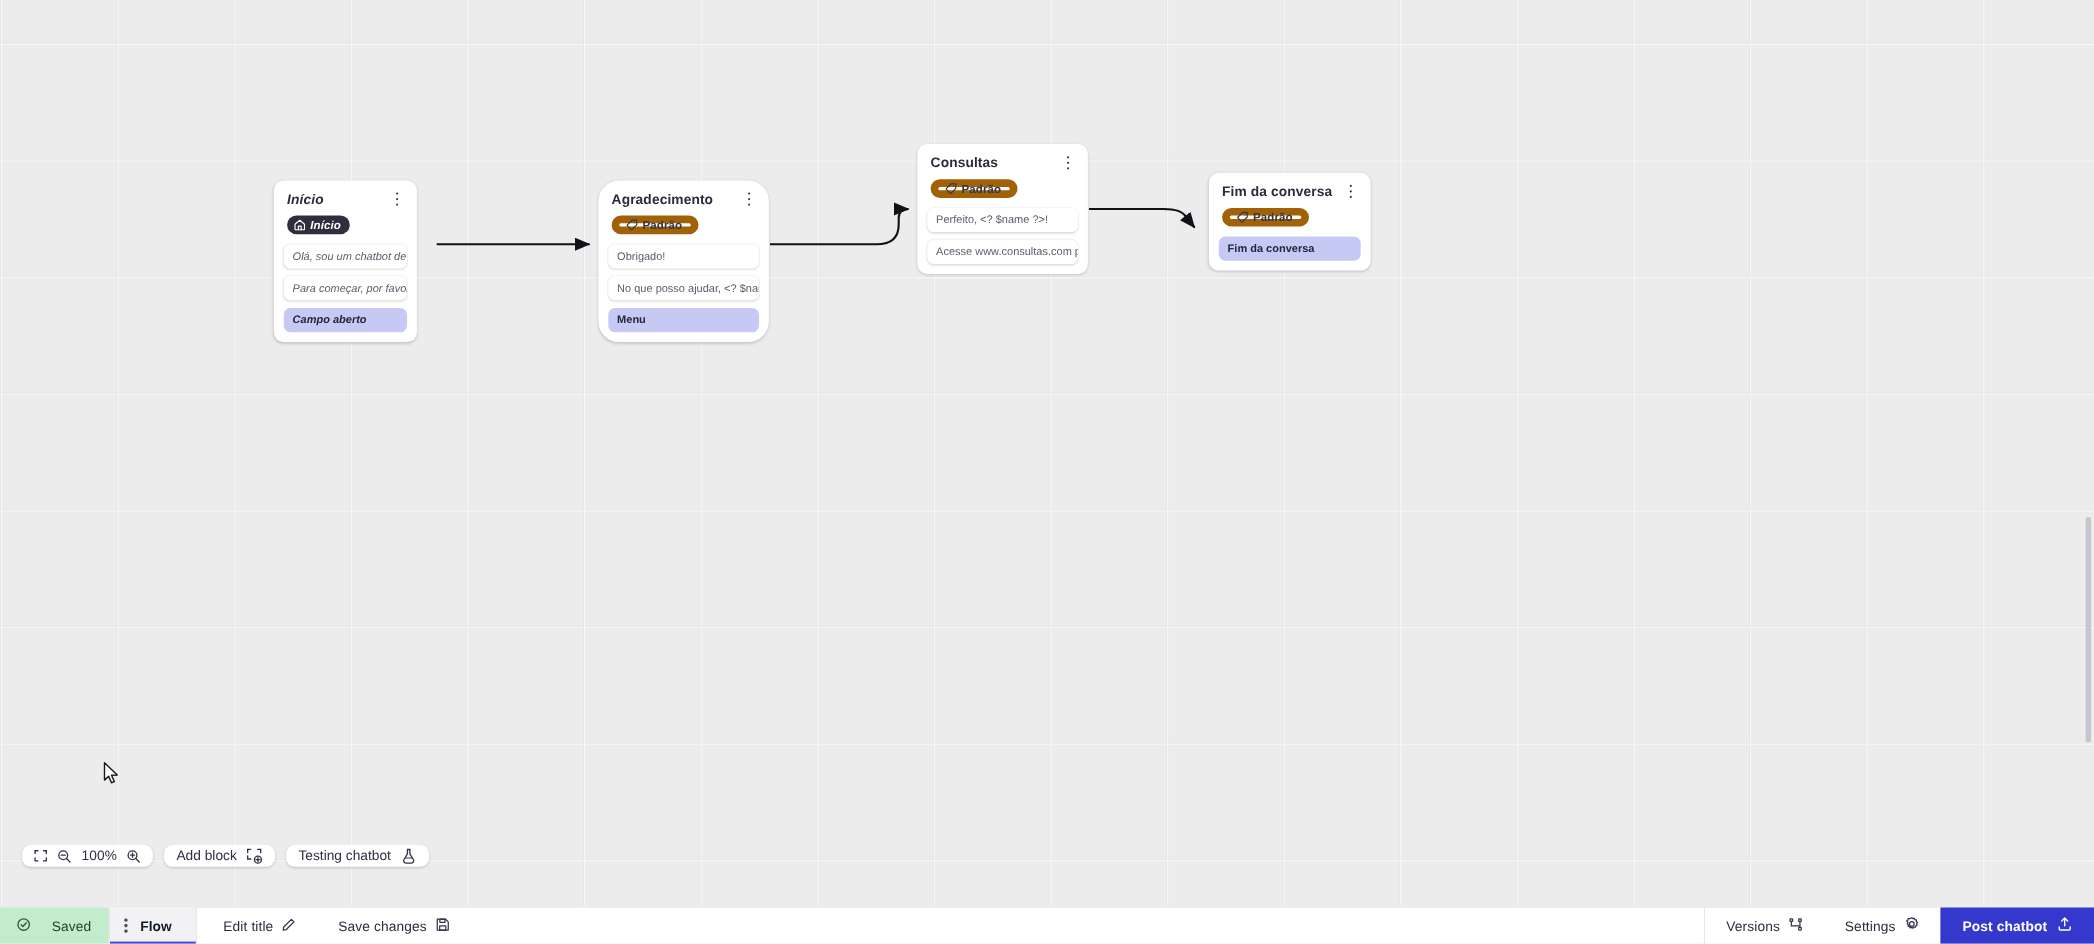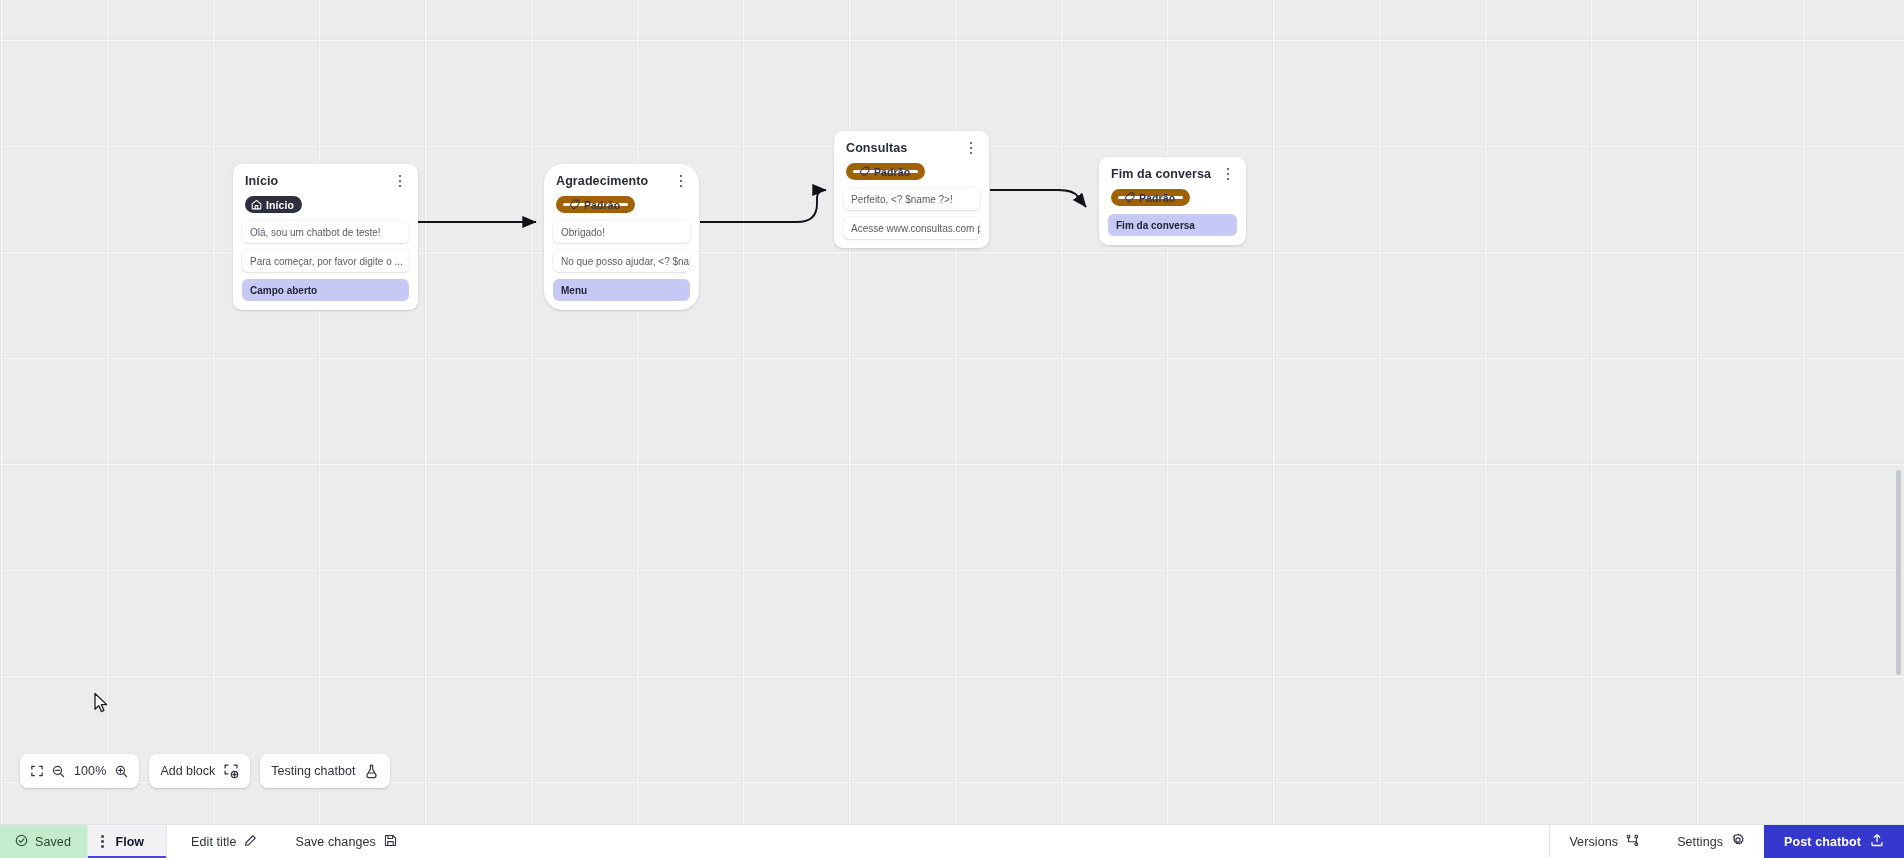--- a/index.html
+++ b/index.html
@@ -98,21 +98,21 @@
   #float-toolbar {
     position: absolute;
     left: 20px; bottom: 36px;
     display: flex; align-items: center; gap: 10px;
     z-index: 4;
   }
   .tb-pill {
     background:#fff;
     border-radius: 8px;
     box-shadow: 0 1px 3px rgba(16,24,40,.12), 0 1px 2px rgba(16,24,40,.07);
-    height: 34px;
+    height: 20px;
     display:flex; align-items:center;
     padding: 0 11px;
     gap: 9px;
     font-size: 12.5px;
     color:#2f2f40;
     cursor: pointer;
     white-space: nowrap;
   }
   .tb-pill .zoomval { font-size:12.5px; color:#2f2f40; letter-spacing:.1px; }
   .tb-icon { display:flex; align-items:center; justify-content:center; }
@@ -126,21 +126,21 @@
     border-top: 1px solid #e2e2e8;
     display: flex; align-items: stretch;
     z-index: 6;
   }
   .bb-left { display:flex; align-items:stretch; }
   .bb-right { display:flex; align-items:stretch; margin-left:auto; }
 
   .saved-chip {
     background:#c3eccd;
     color:#1f3f2a;
-    display:flex; align-items:center; gap:7px;
+    display:flex; align-items:center; gap:19px;
     padding: 0 16px 0 15px;
     font-size:12.5px;
     letter-spacing:.1px;
   }
   .tab-flow {
     position: relative;
     display:flex; align-items:center; gap: 12px;
     background: #f2f2f5;
     padding: 0 22px 0 13px;
     border-left: 1px solid #e6e6ec;
@@ -209,21 +209,21 @@
       </defs>
 
       <path d="M397,222 L536,222" stroke="#111118" stroke-width="1.9" fill="none" marker-end="url(#arrow)"></path>
 
       <path d="M700,222 L797,222 Q817,222 817,204 L817,198 Q817,190 826,190" stroke="#111118" stroke-width="1.9" fill="none" marker-end="url(#arrow)"></path>
 
       <path d="M990,190 L1058,190 Q1074,190 1078,197 L1086,207" stroke="#111118" stroke-width="1.9" fill="none" marker-end="url(#arrow)"></path>
     </svg>
 
     <div id="nodes">
-        <div class="node" style="left: 233px; top: 164px; width: 185px;">
+        <div class="node" style="left: 249px; top: 164px; width: 130px; font-style: italic;">
           <div class="node-head">
             <div class="node-title">Início</div>
             <div class="kebab">
               <i></i>
               <i></i>
               <i></i>
             </div>
           </div>
           <div class="badge-row"><span class="badge dark">
               <span style="display: flex;">

